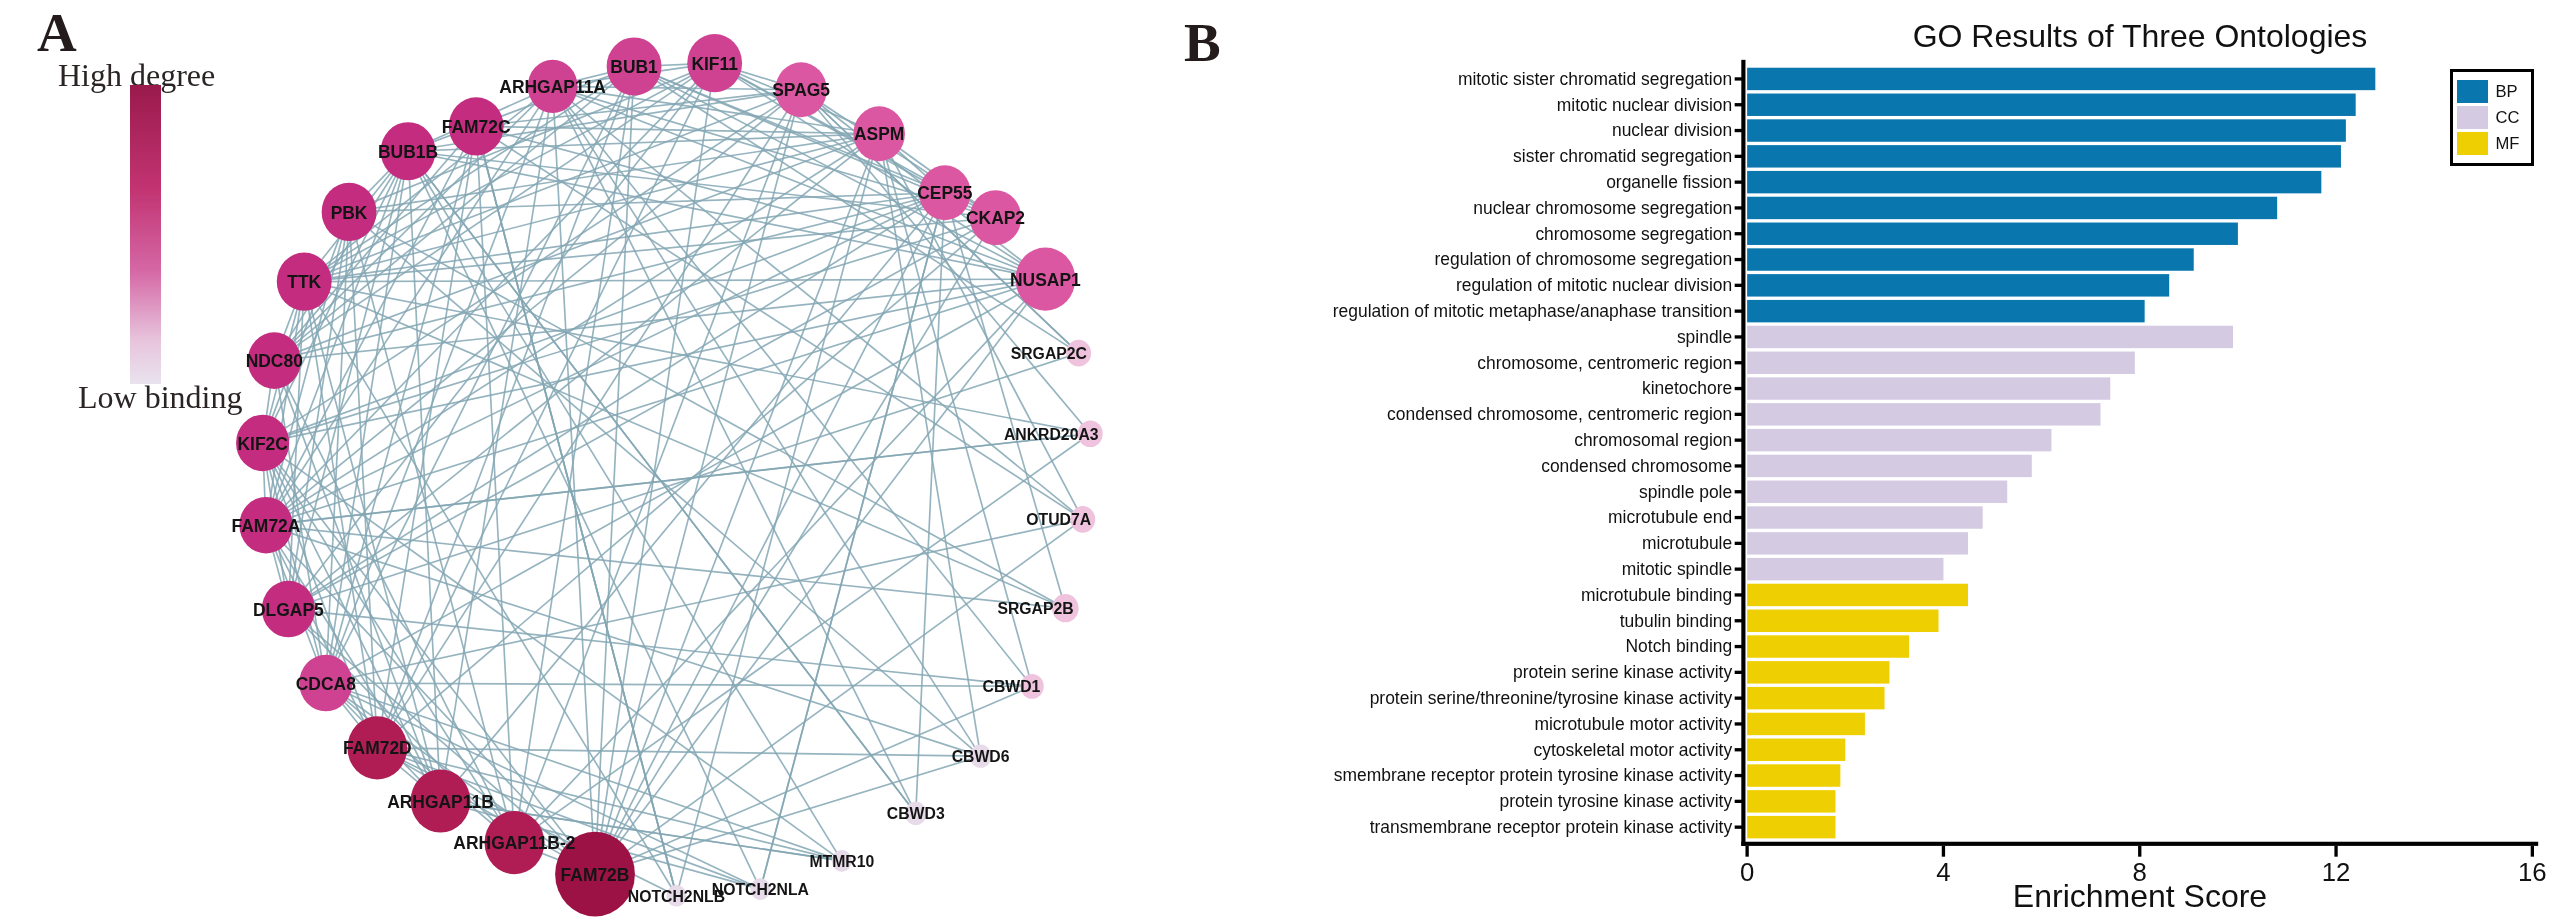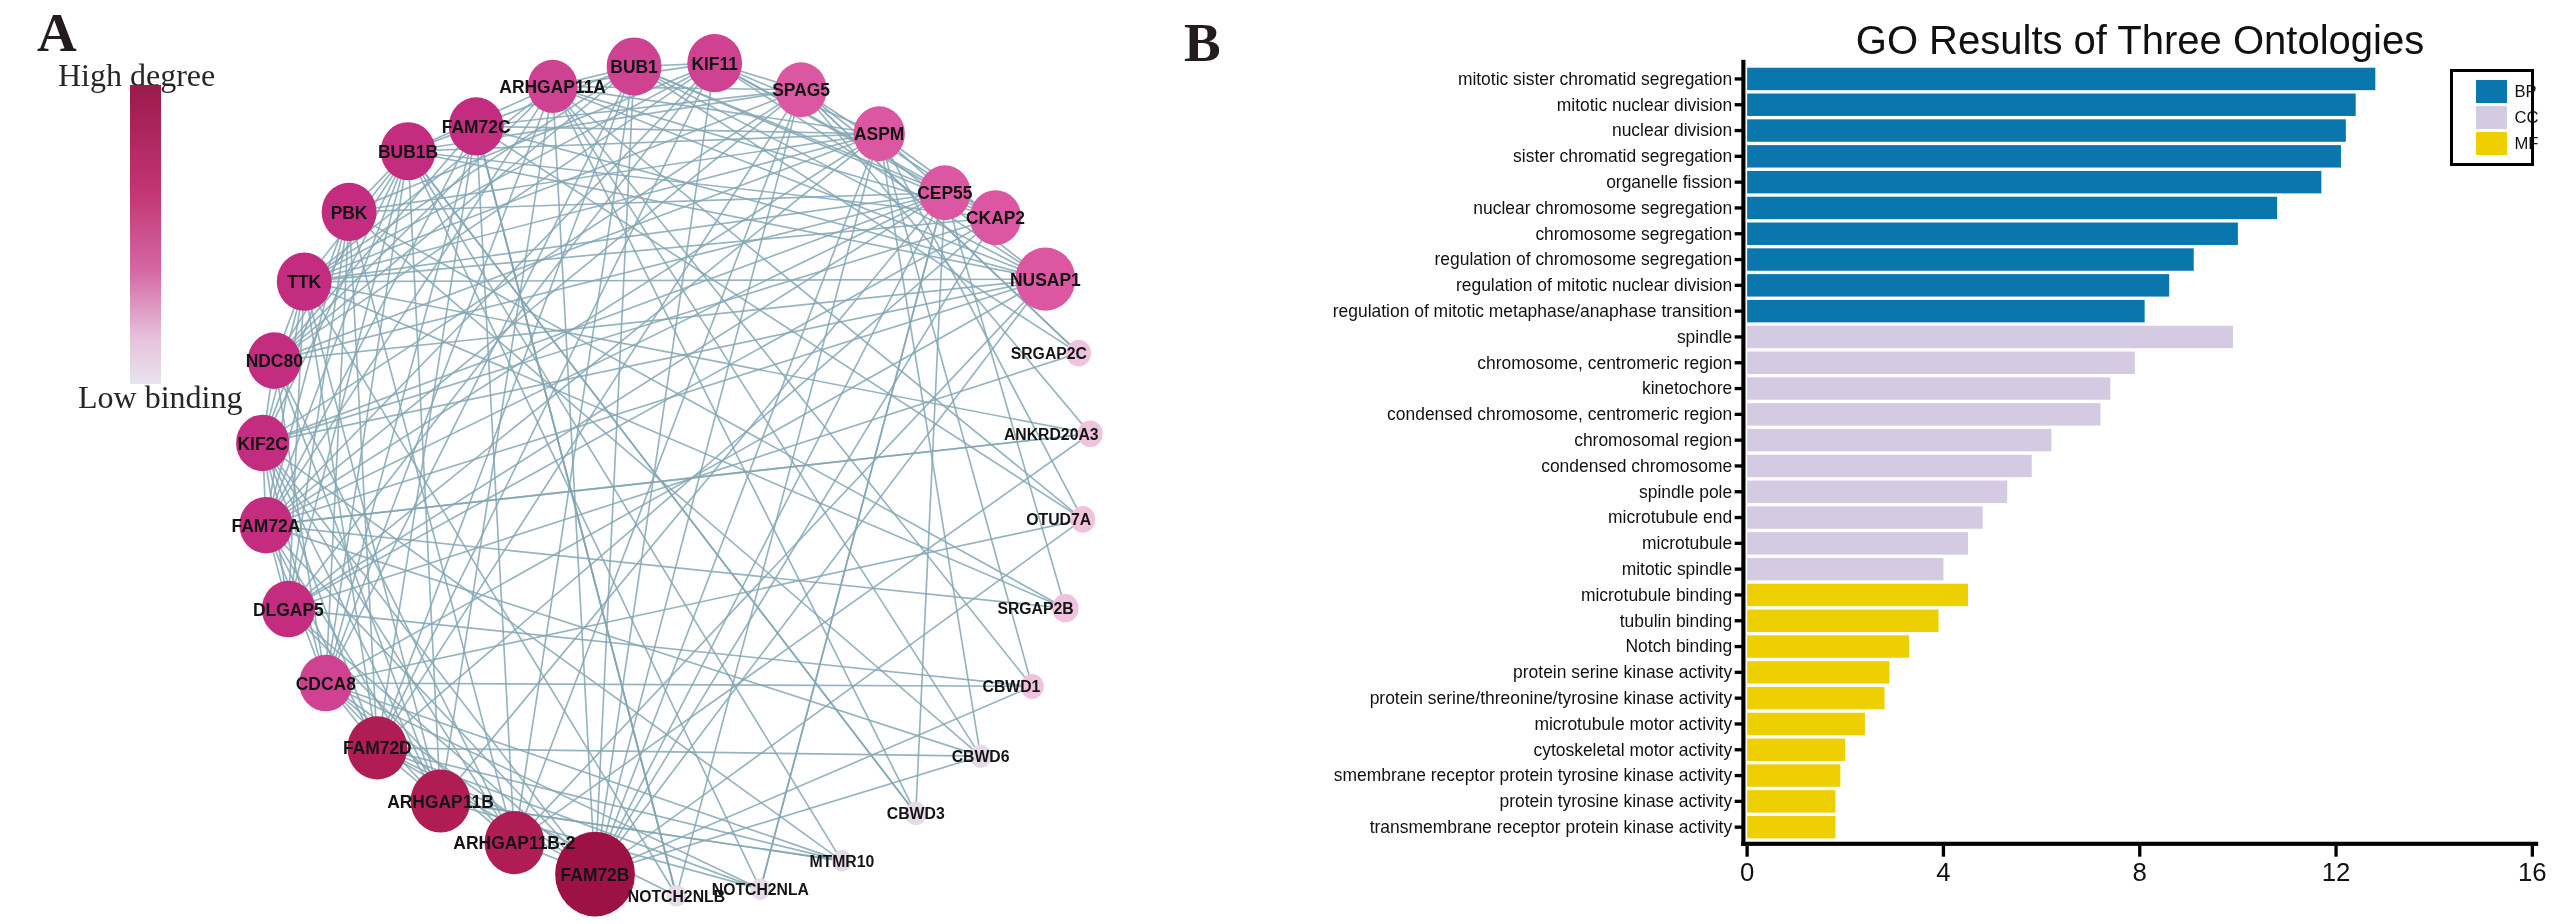--- a/index.html
+++ b/index.html
@@ -9,26 +9,26 @@
           font-size:55px;color:#241c1c;line-height:1;}
   #panel-a-letter{left:37px;top:5px;}
   #panel-b-letter{left:1184px;top:15px;}
   .deg-text{position:absolute;font-family:"Liberation Serif",serif;font-size:32px;color:#2a2424;}
   #high-degree{left:58px;top:57px;}
   #low-degree{left:78px;top:379px;}
   #grad-bar{position:absolute;left:130px;top:85px;width:31px;height:299px;}
   #network-svg{position:absolute;left:0;top:0;}
   #chart-svg{position:absolute;left:1180px;top:0;}
   #chart-title{position:absolute;left:1747px;top:18.3px;width:786px;text-align:center;
-          font-size:40px;color:#111;}
+          font-size:32px;color:#111;}
   #x-axis-title{position:absolute;left:1747px;top:878px;width:786px;text-align:center;
           font-size:32px;color:#111;}
   #legend{position:absolute;left:2450px;top:69px;width:84px;height:97px;border:3.3px solid #000;
           background:#fff;box-sizing:border-box;display:flex;flex-direction:column;
-          justify-content:center;padding-left:23px;}
+          justify-content:center;padding-left:4px;}
   .legend-item{display:flex;align-items:center;height:26px;}
   .legend-swatch{width:31px;height:22.4px;flex:0 0 31px;}
   .legend-label{font-size:16.6px;color:#111;margin-left:7.5px;}
 </style>
 </head>
 <body>
 
 <div class="figure">
 
   <div class="panel-letter" id="panel-a-letter">A</div>
@@ -384,20 +384,21 @@
       <line x1="2338.25" y1="1018" x2="2338.25" y2="1031" stroke="#000" stroke-width="4"></line>
       <text x="2338.25" y="1060" text-anchor="middle" font-size="31" fill="#111" font-family="&quot;Liberation Sans&quot;,sans-serif">4</text>
       <line x1="2574.5" y1="1018" x2="2574.5" y2="1031" stroke="#000" stroke-width="4"></line>
       <text x="2574.5" y="1060" text-anchor="middle" font-size="31" fill="#111" font-family="&quot;Liberation Sans&quot;,sans-serif">8</text>
       <line x1="2810.75" y1="1018" x2="2810.75" y2="1031" stroke="#000" stroke-width="4"></line>
       <text x="2810.75" y="1060" text-anchor="middle" font-size="31" fill="#111" font-family="&quot;Liberation Sans&quot;,sans-serif">12</text>
       <line x1="3047" y1="1018" x2="3047" y2="1031" stroke="#000" stroke-width="4"></line>
       <text x="3047" y="1060" text-anchor="middle" font-size="31" fill="#111" font-family="&quot;Liberation Sans&quot;,sans-serif">16</text>
     </svg>
 
+  <div id="x-axis-title">Enrichment Score</div>
 
   <div id="legend">
       <div class="legend-item">
         <div class="legend-swatch" style="background: rgb(10, 118, 174);"></div>
         <span class="legend-label">BP</span>
       </div>
       <div class="legend-item">
         <div class="legend-swatch" style="background: rgb(212, 203, 226);"></div>
         <span class="legend-label">CC</span>
       </div>

